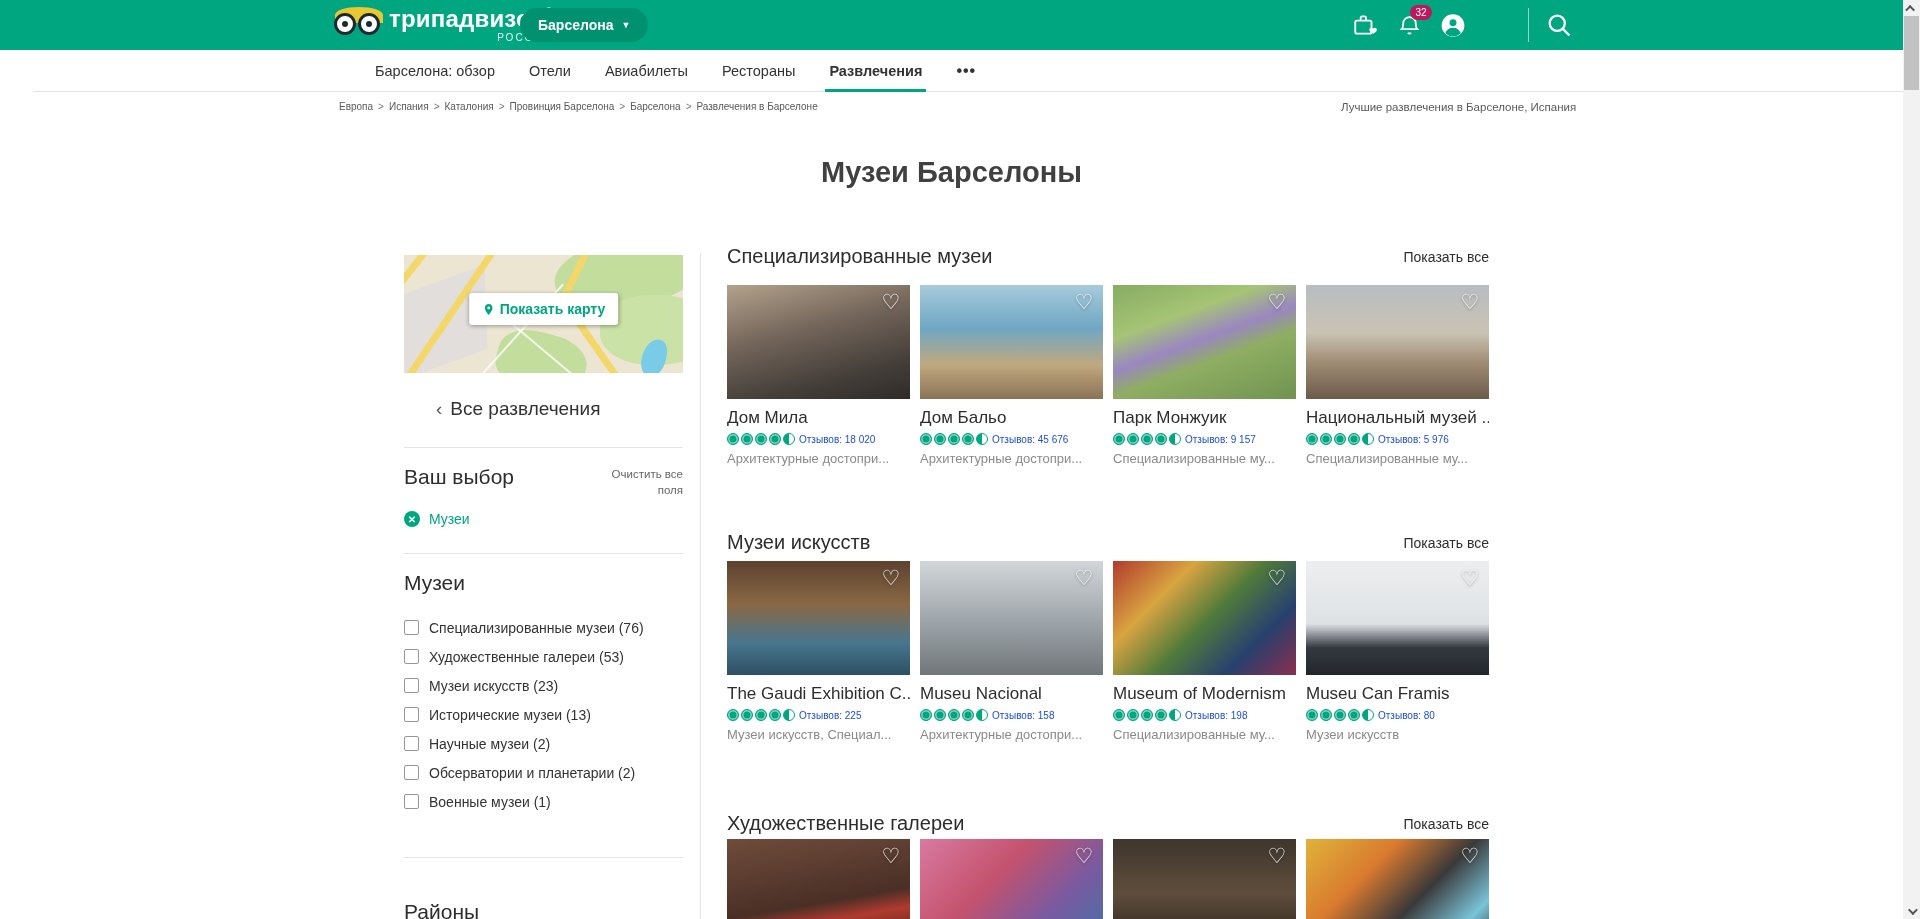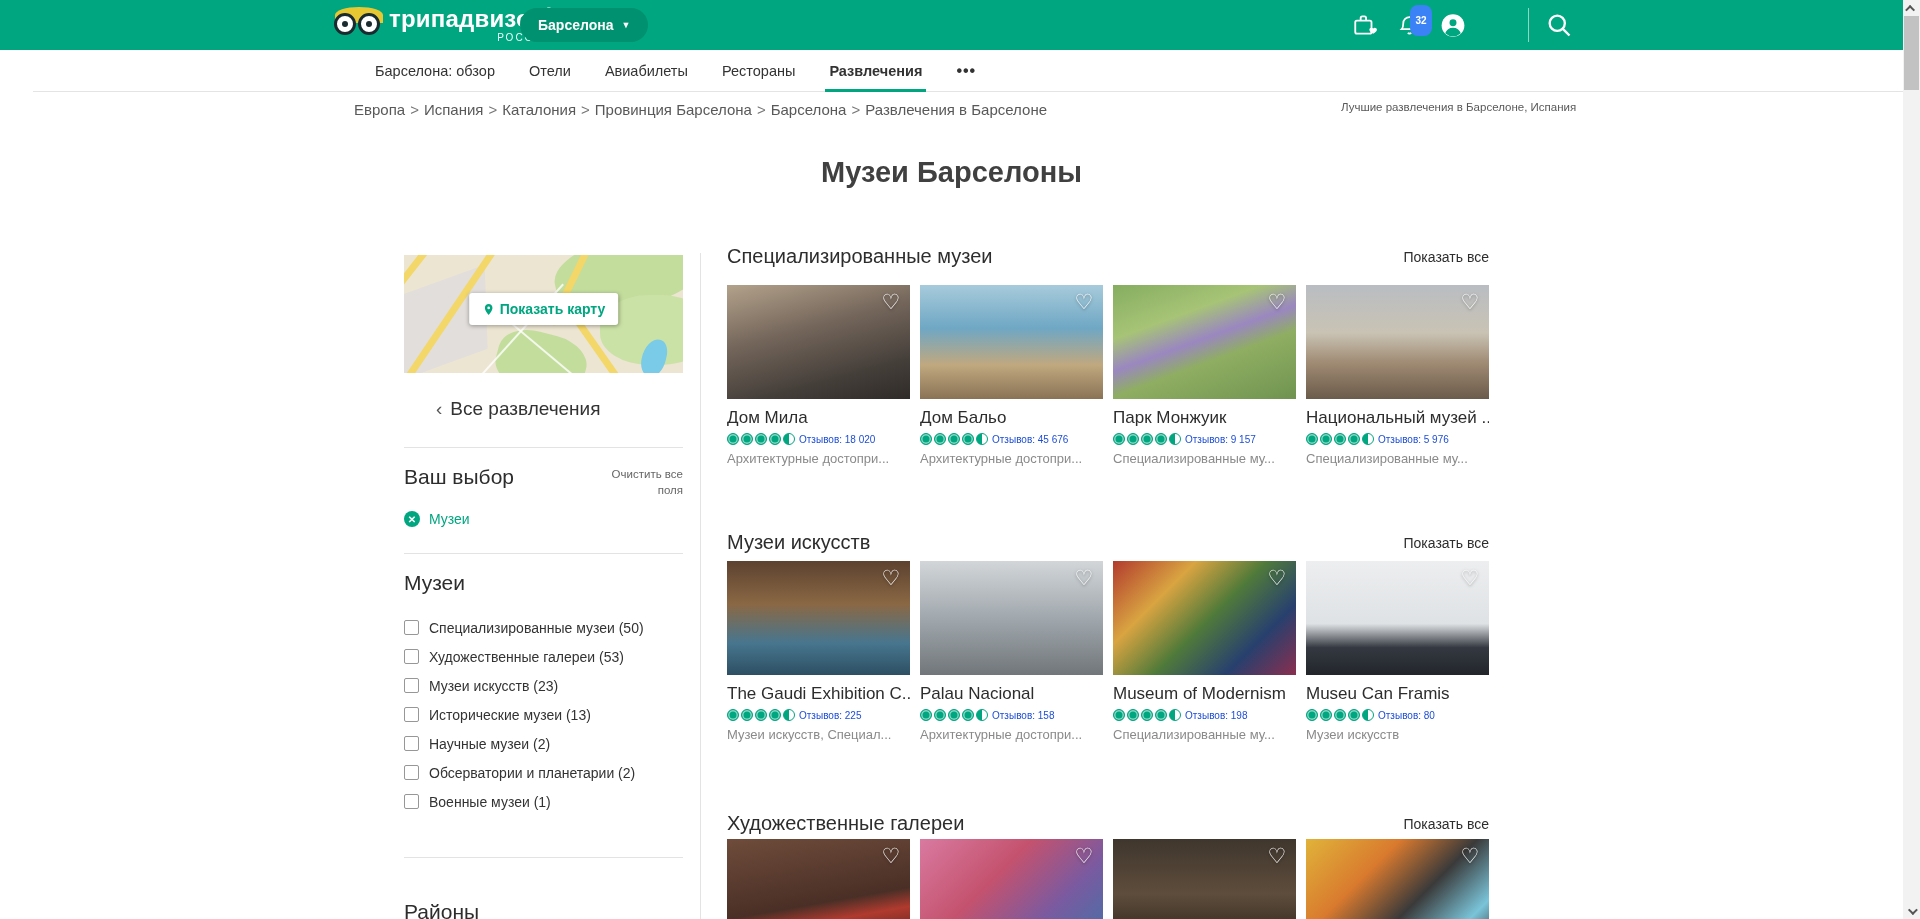--- a/index.html
+++ b/index.html
@@ -20,34 +20,34 @@
   .logo-text { margin-left:4px; line-height:1; }
   .logo-brand { color:#fff; font-size:24px; font-weight:bold; letter-spacing:.2px; }
   .logo-mark { color:#fff; font-size:9px; vertical-align:top; }
   .logo-sub { color:#eafff7; font-size:10px; letter-spacing:2px; text-align:right; margin-top:2px; }
   .city-pill { position:absolute; left:520px; top:8px; height:34px; padding:0 18px; border-radius:17px;
     background:#009170; color:#fff; font-size:14px; font-weight:bold; display:flex; align-items:center; gap:8px; cursor:pointer; }
   .city-caret { font-size:9px; }
   .top-icons { position:absolute; left:1352px; top:0; height:50px; display:flex; align-items:center; gap:18px; }
   .tico { position:relative; width:26px; height:26px; display:flex; align-items:center; justify-content:center; }
   .tico svg { display:block; }
-  .badge { position:absolute; left:14px; top:-7px; min-width:22px; height:31px; border-radius:8px; background:#3b82f6;
-    color:#fff; font-size:10px; font-weight:bold; display:flex; align-items:center; justify-content:center; padding:0 4px; }
+  .badge { position:absolute; left:14px; top:-7px; min-width:22px; height:15px; border-radius:8px; background:#be185d;
+    color:#fff; font-size:10px; font-weight:normal; display:flex; align-items:center; justify-content:center; padding:0 4px; }
   .top-divider { position:absolute; left:1528px; top:8px; width:1px; height:34px; background:rgba(255,255,255,.55); }
   .search-ico { position:absolute; left:1545px; top:11px; width:28px; height:28px; }
   
   .navbar { position:absolute; left:0; top:50px; width:1903px; height:42px; background:#fff; border-bottom:1px solid #e4e4e4;
     display:flex; align-items:center; padding-left:342px; gap:34px;margin-left:33px; }
   .nav-item { font-size:14.5px; color:#333; cursor:pointer; position:relative; height:42px; display:flex; align-items:center; }
   .nav-item.active { font-weight:bold; }
   .nav-item.active::after { content:""; position:absolute; left:-4px; right:-4px; bottom:0; height:3px; background:#00a680; }
   .nav-more { font-size:16px; font-weight:bold; color:#333; letter-spacing:1px; cursor:pointer; }
   
   .crumb-bar { position:absolute; left:0; top:92px; width:1903px; height:30px; }
-  .crumbs { position:absolute; left:354px; top:9px; font-size:15px; color:#595959; white-space:nowrap; }
+  .crumbs { position:absolute; left:339px; top:9px; font-size:10px; color:#595959; white-space:nowrap; }
   .crumbs .sep { margin:0 5px; color:#767676; }
   .crumbs .crumb { cursor:pointer; }
   .crumb-right { position:absolute; left:1341px; top:9px; font-size:11.5px; color:#595959; }
   
   .page-title { position:absolute; left:0; top:156px; width:1903px; text-align:center; font-size:29px; font-weight:bold; color:#404040; }
   
   .content { position:absolute; left:404px; top:235px; width:1093px; height:684px; }
   .v-divider { position:absolute; left:296px; top:18px; width:1px; height:670px; background:#e3e3e3; }
   .sidebar { position:absolute; left:0; top:0; width:279px; }
   .main { position:absolute; left:323px; top:0; width:770px; }
@@ -245,21 +245,21 @@
         <span class="tag-label">Музеи</span>
       </div>
 
       <div class="sb-divider d2"></div>
 
       <div class="sb-h h-museums">Музеи</div>
 
       <div class="filter-list">
         <label class="f-row">
           <input type="checkbox" class="f-box" style="">
-          <span class="f-label">Специализированные музеи (50)</span>
+          <span class="f-label">Специализированные музеи (76)</span>
         </label>
         <label class="f-row">
           <input type="checkbox" class="f-box" style="">
           <span class="f-label">Художественные галереи (53)</span>
         </label>
         <label class="f-row">
           <input type="checkbox" class="f-box" style="">
           <span class="f-label">Музеи искусств (23)</span>
         </label>
         <label class="f-row">
@@ -378,21 +378,21 @@
                 <span class="bubble half"></span>
               </span>
             <span class="reviews">Отзывов: 225</span>
           </div>
           <div class="card-cat">Музеи искусств, Специал...</div>
         </div>
         <div class="card">
           <div class="card-img ph-22">
             <div class="heart">♡</div>
           </div>
-          <div class="card-title">Palau Nacional</div>
+          <div class="card-title">Museu Nacional</div>
           <div class="card-rating">
             <span class="bubbles">
                 <span class="bubble full"></span>
                 <span class="bubble full"></span>
                 <span class="bubble full"></span>
                 <span class="bubble full"></span>
                 <span class="bubble half"></span>
               </span>
             <span class="reviews">Отзывов: 158</span>
           </div>

